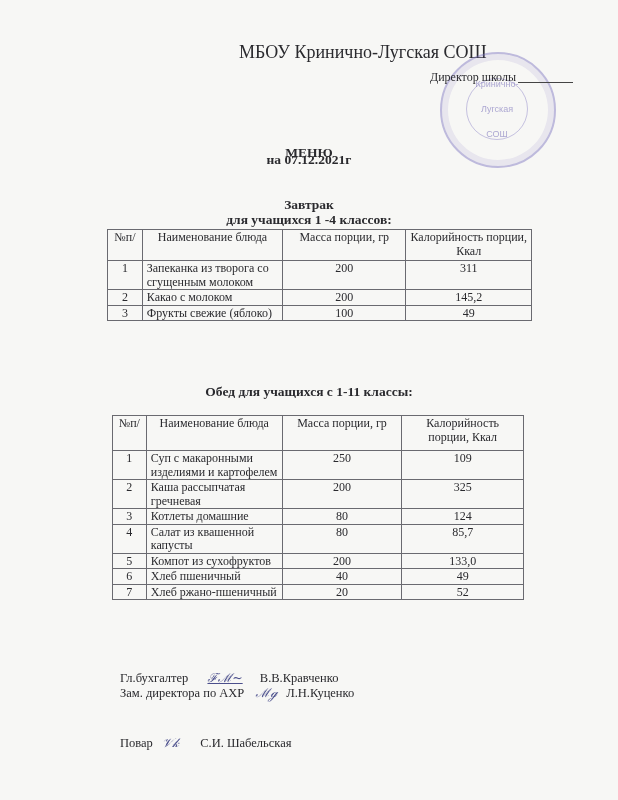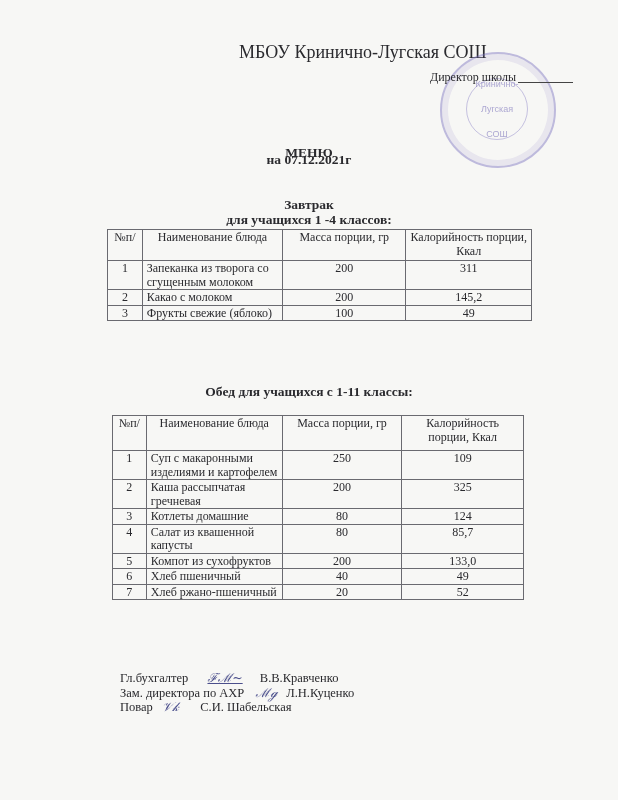--- a/index.html
+++ b/index.html
@@ -147,17 +147,17 @@
 <div class="abs sign" style="top:669px;">
   <span>Гл.бухгалтер</span>
   <span class="sig" style="margin:0 14px 0 16px;text-decoration:underline;">ℱℳ~</span>
   <span>В.В.Кравченко</span>
 </div>
 <div class="abs sign" style="top:684px;">
   <span>Зам. директора по АХР</span>
   <span class="sig" style="margin:0 6px 0 8px;">ℳℊ</span>
   <span>Л.Н.Куценко</span>
 </div>
-<div class="abs sign" style="top:699px;text-align:center;">
+<div class="abs sign" style="top:735px;text-align:center;">
   <span>Повар</span>
   <span class="sig" style="margin:0 18px 0 6px;">𝒱𝓀</span>
   <span>С.И. Шабельская</span>
 </div>
 
 </body></html>

